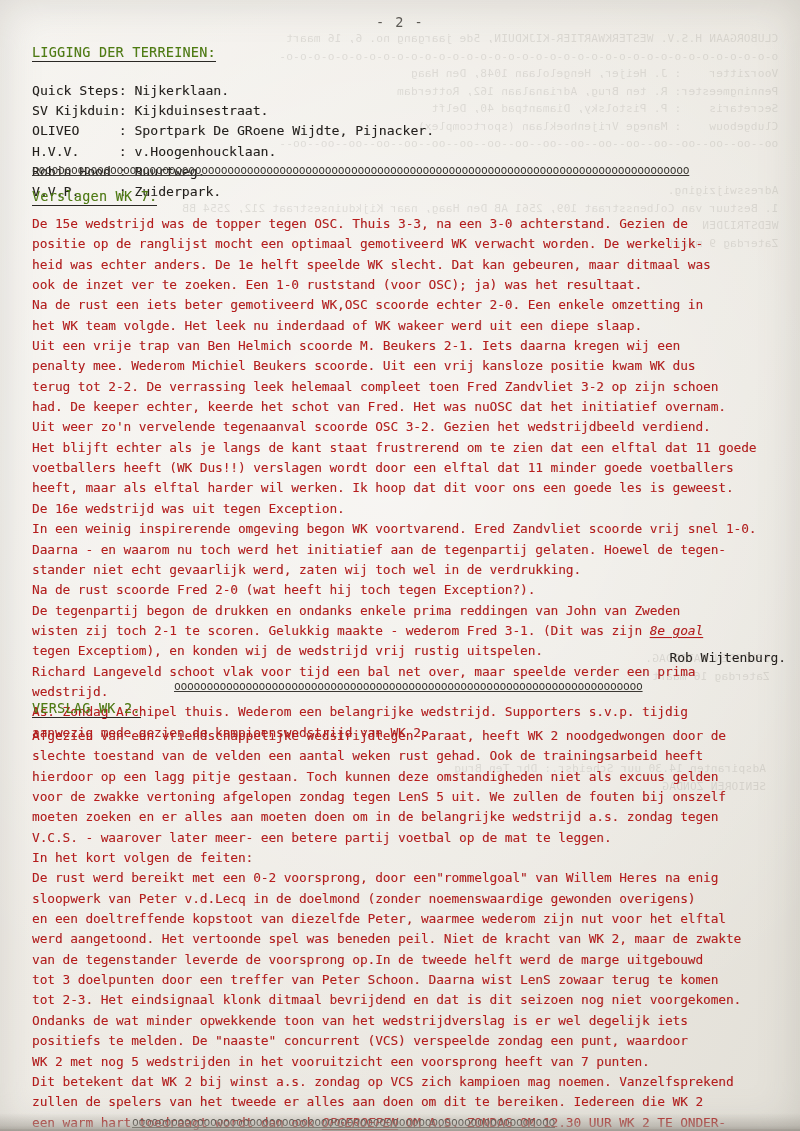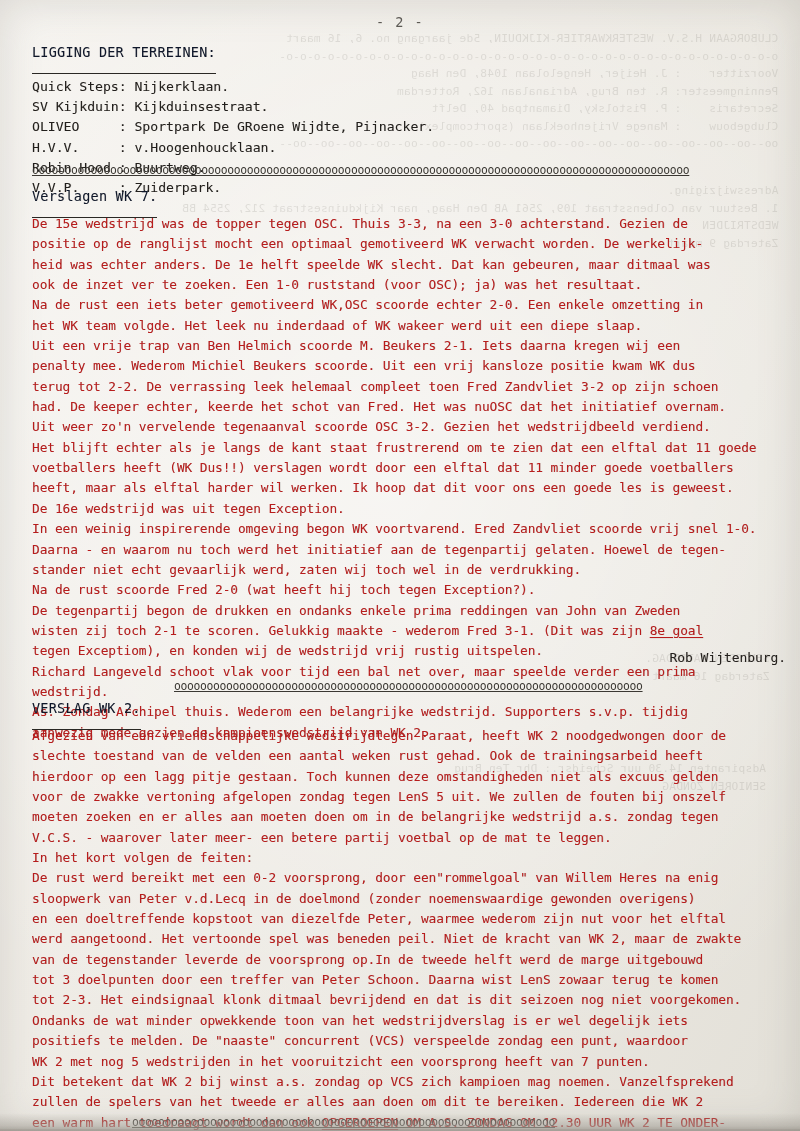--- a/index.html
+++ b/index.html
@@ -87,23 +87,23 @@
     position: absolute;
     left: 32px;
     right: 14px;
   }
 
   .heading {
     font-size: 13.4px;
     letter-spacing: 0.3px;
     display: inline-block;
     border-bottom: 1.5px solid #2a2824;
-    padding-bottom: 13px;
-    margin-bottom: 2px;
-    color: #0f172a;
+    padding-bottom: 1px;
+    margin-bottom: 18px;
+    color: #4d7c0f;
   }
 
   .terrein-list {
     margin-top: 1px;
     font-size: 13.1px;
     line-height: 20.2px;
     white-space: pre;
     color: #221f1c;
   }
 
@@ -130,21 +130,21 @@
     font-size: 12.9px;
     line-height: 20px;
     text-align: right;
     padding-left: 398px;
     color: #231f1c;
   }
 
   .sep-indent-1 { padding-left: 100px; }
   .sep-indent-2 { padding-left: 142px; }
 
-  u.ul { text-decoration: underline; text-underline-offset: 2px; }
+  u.ul { text-decoration: underline; text-underline-offset: 2px; font-style: italic; }
 
   
   .body-text, .terrein-list, .heading, .signature {
     text-shadow: 0.35px 0.25px 0.6px rgba(80,76,70,0.30);
   }
 </style>
 </head>
 <body>
 
 <div class="page">

